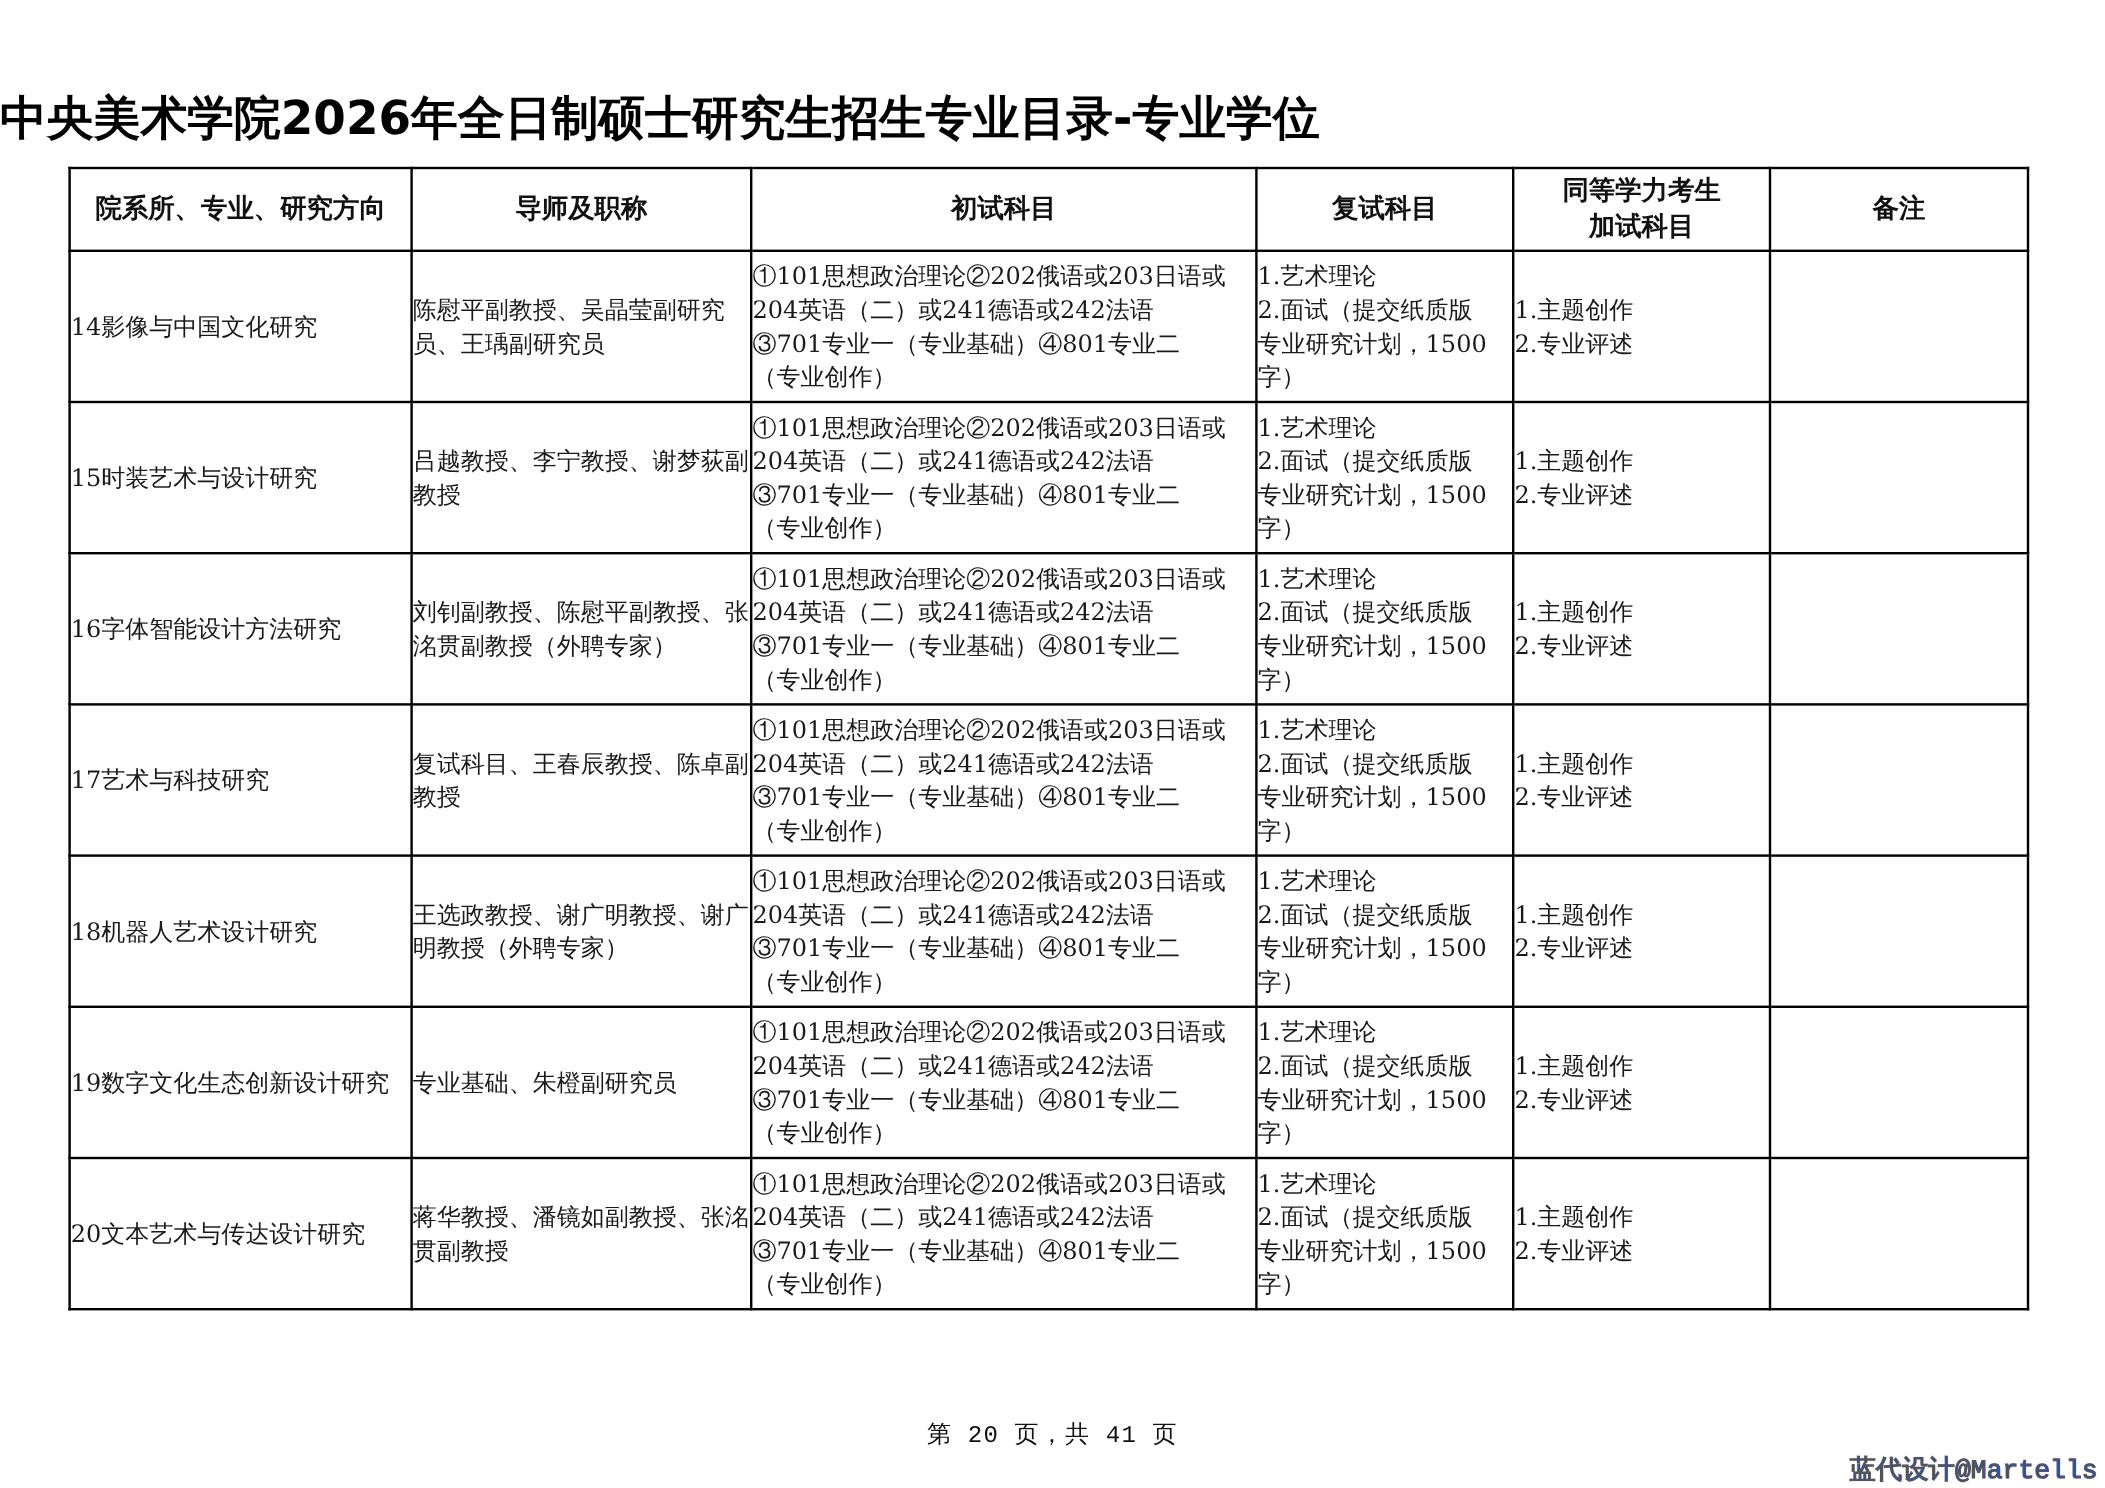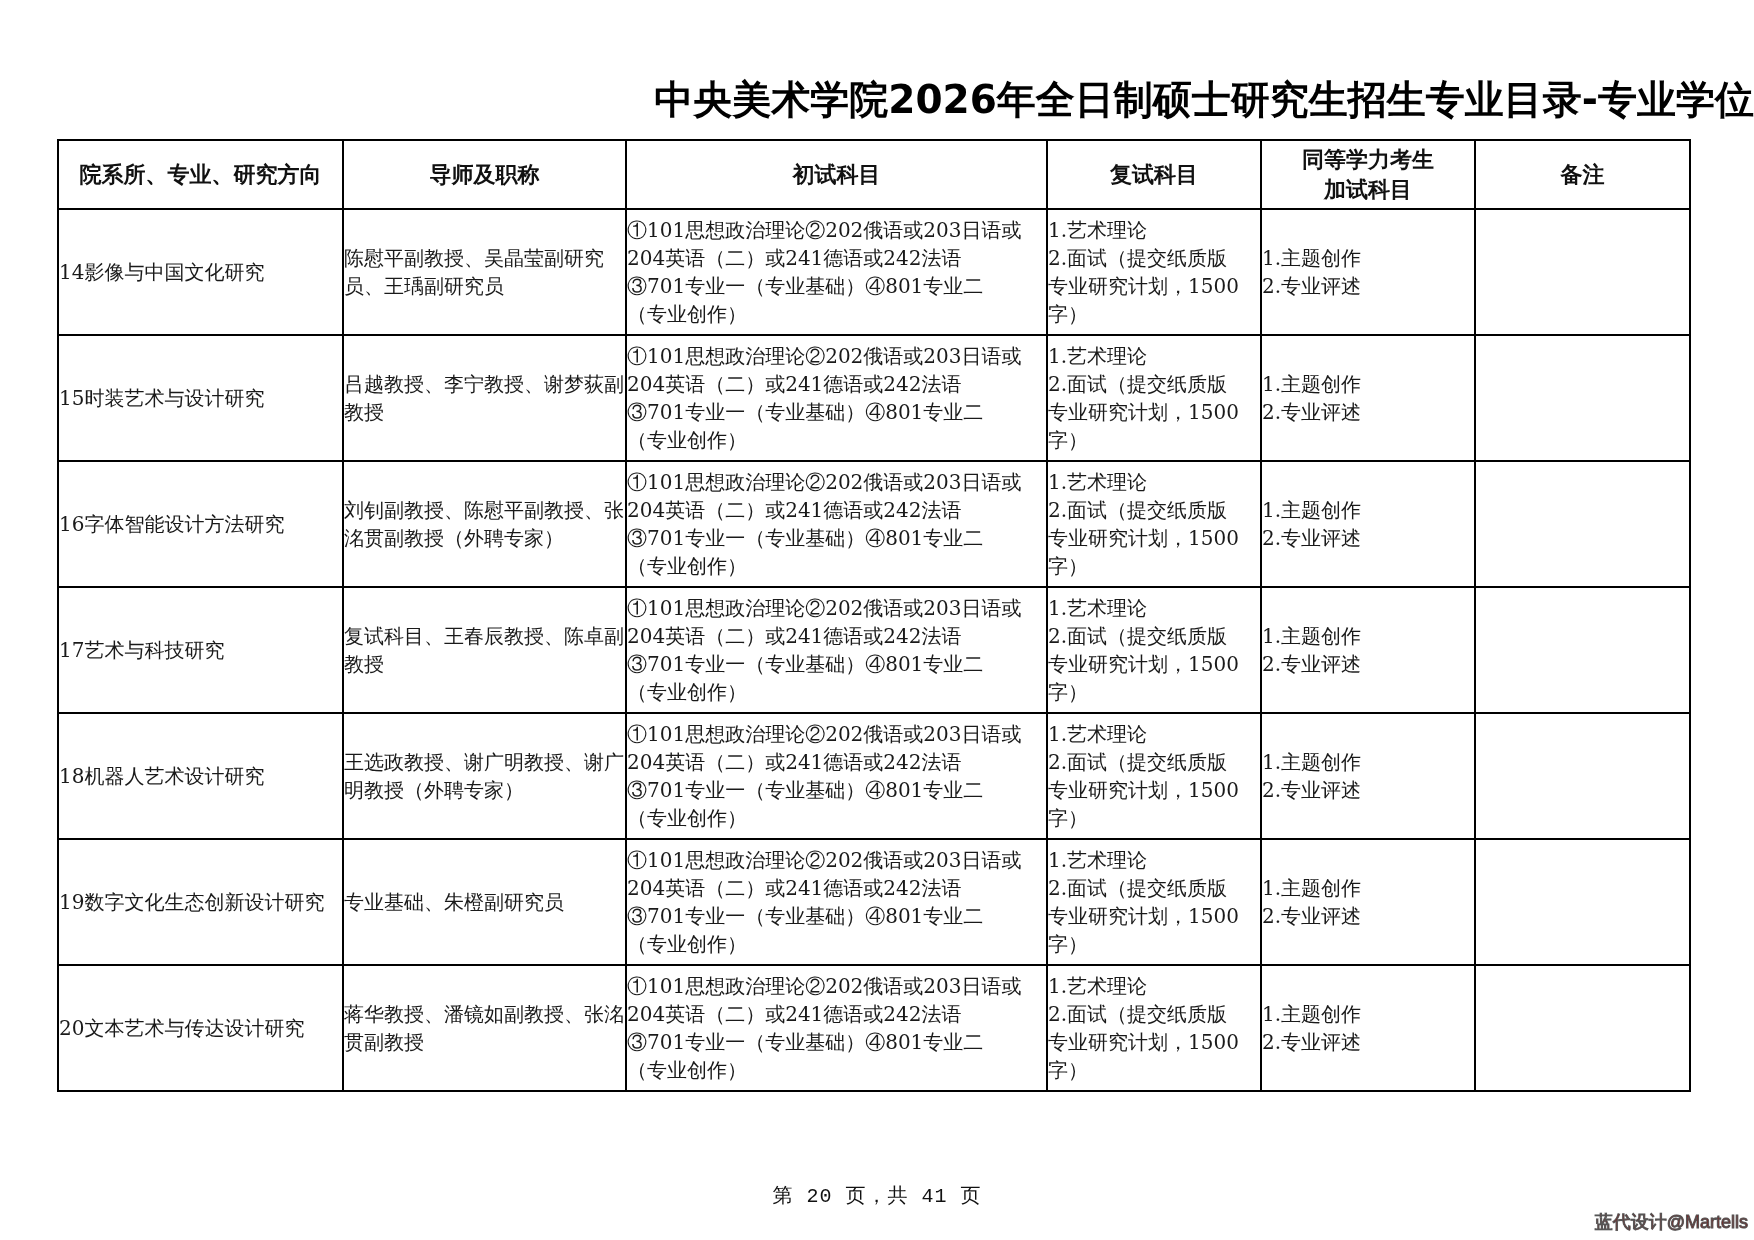--- a/index.html
+++ b/index.html
@@ -13,21 +13,21 @@
     position: relative;
     overflow: hidden;
     font-family: "DejaVu Serif", "Liberation Serif", serif;
     color: #111;
   }
   .title {
     position: absolute;
     left: 0;
     top: 70px;
     width: 1754px;
-    text-align: right;
+    text-align: left;
     font-family: "DejaVu Sans", "Liberation Sans", sans-serif;
     font-weight: bold;
     font-size: 39px;
     line-height: 60px;
     letter-spacing: 0px;
     color: #000;
   }
   table.catalog {
     position: absolute;
     left: 57px;
@@ -72,23 +72,23 @@
     text-align: center;
     font-family: Liberation Mono, monospace;
     font-size: 20px;
     color: #111;
     letter-spacing: 1px;
   }
   .watermark {
     position: absolute;
     right: 6px;
     top: 1210px;
-    font-family: Liberation Sans, sans-serif;
-    font-size: 18px;
-    color: #7f1d1d;
+    font-family: Liberation Mono, monospace;
+    font-size: 22px;
+    color: #1d4ed8;
     -webkit-text-stroke: 1px #555;
     text-shadow: 0 0 1px #777;
   }
 </style>
 </head>
 <body>
 
 <div class="title">中央美术学院2026年全日制硕士研究生招生专业目录-专业学位</div>
 
 <table class="catalog">

